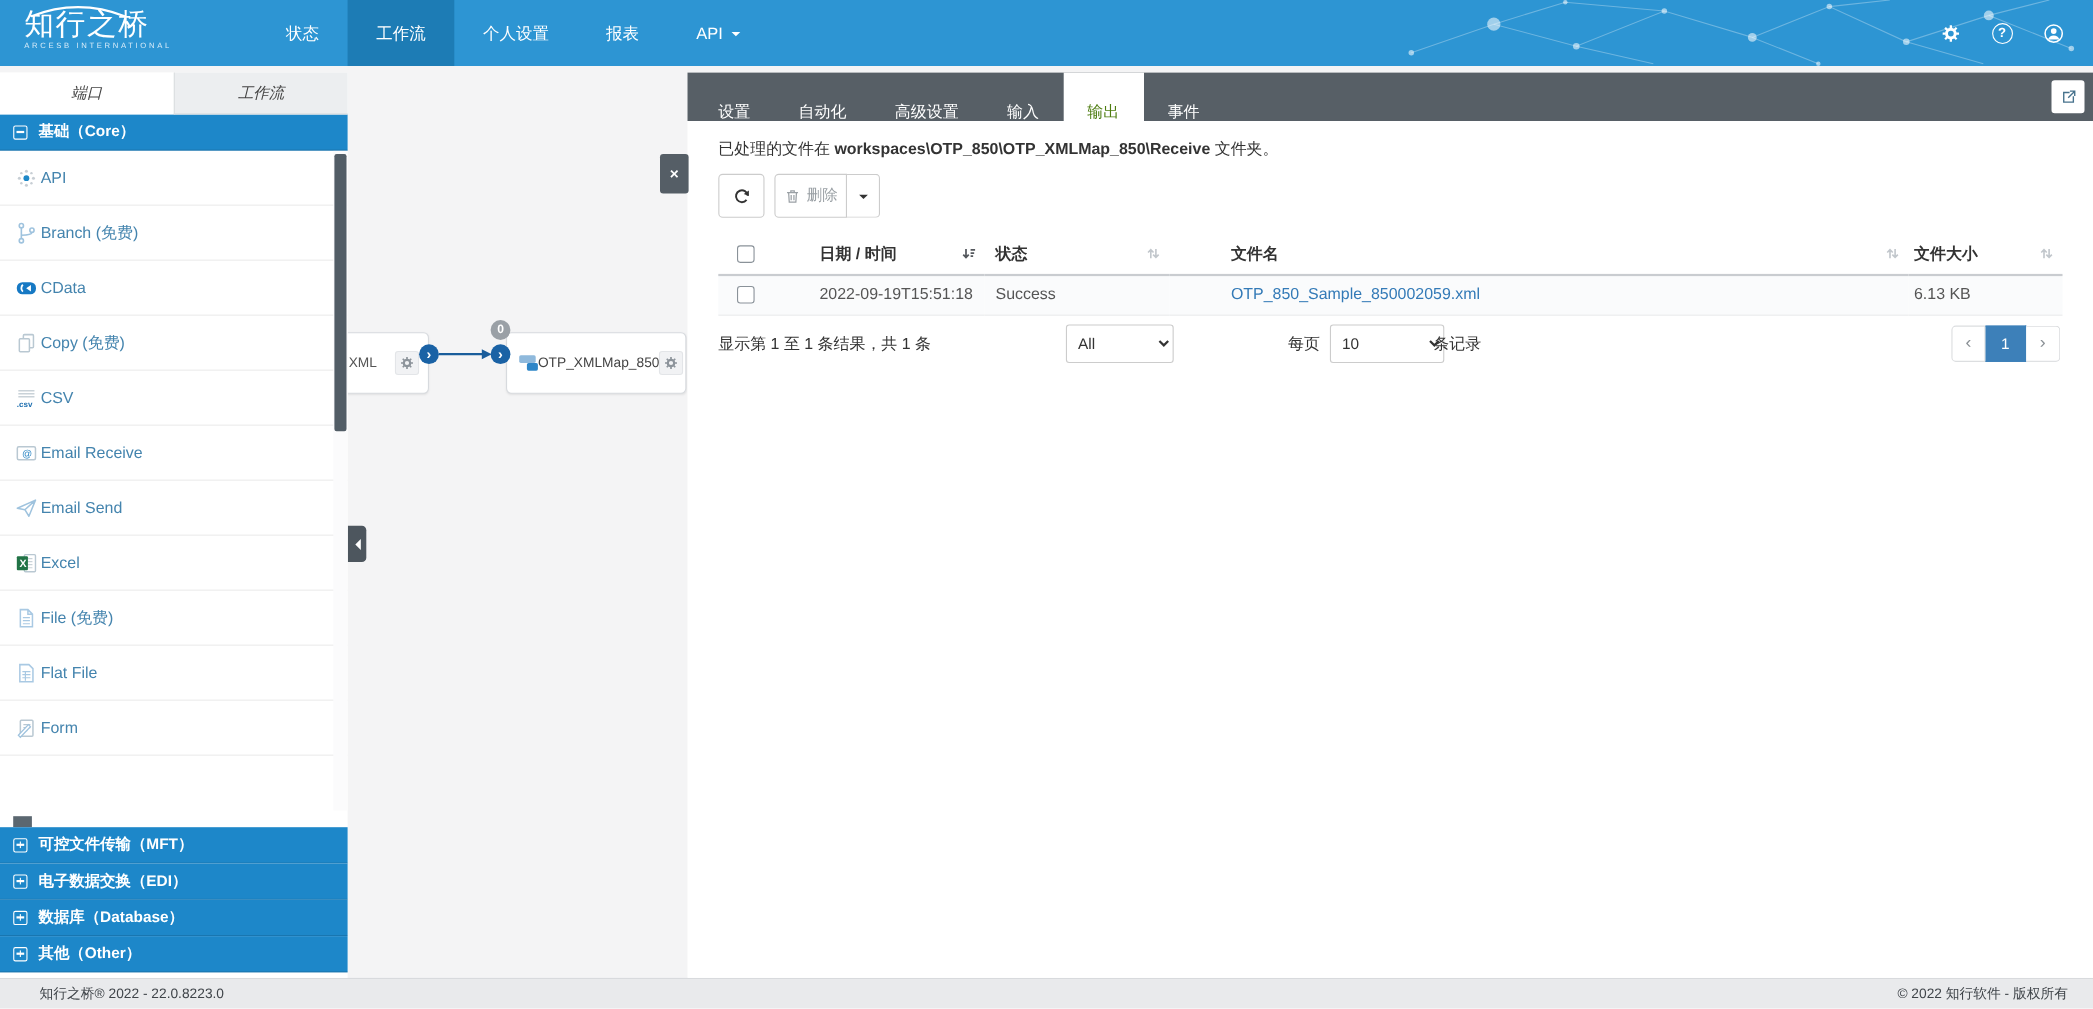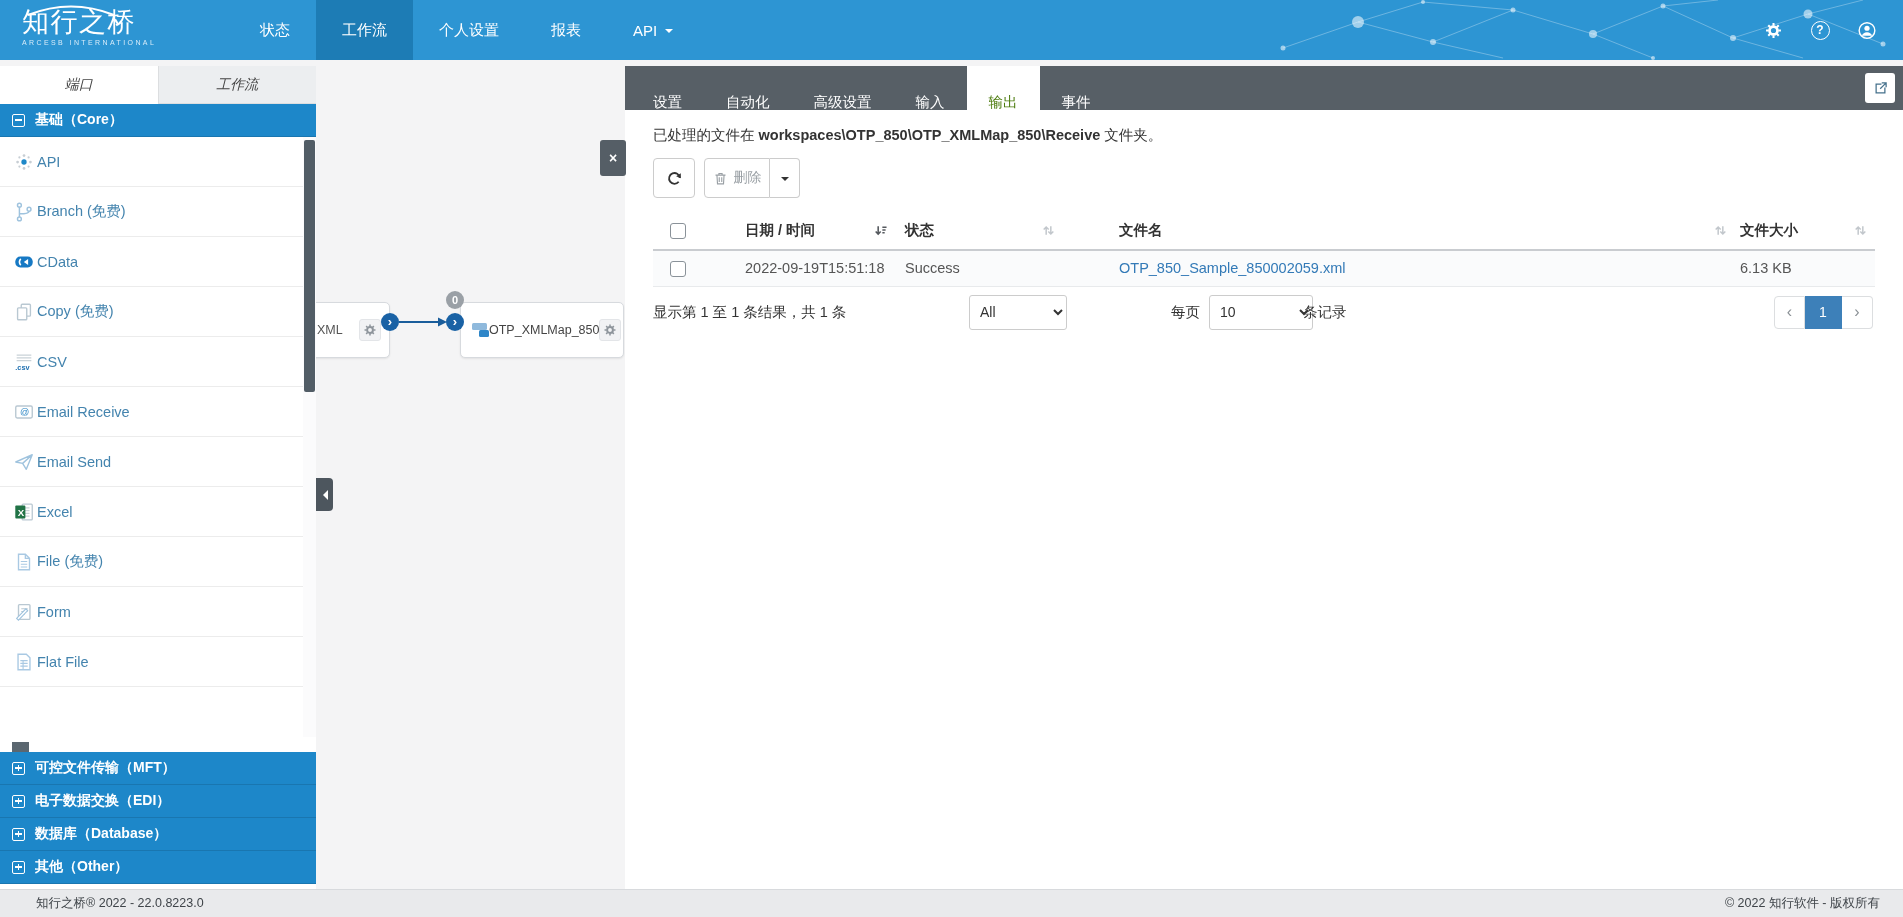--- a/index.html
+++ b/index.html
@@ -379,39 +379,39 @@
                   <path d="M6 3.5h7.5L18 8v12.5H6Z M13.5 3.5V8H18"></path>
                   <path d="M8.5 11.5h7 M8.5 14.5h7 M8.5 17.5h7" stroke-width="1.2"></path>
                 </g>
               </svg>
           </span>
           <span class="lbl">File (免费)</span>
         </div>
         <div class="side-item">
           <span class="ico">
             <svg width="22" height="22" viewBox="0 0 24 24">
+                <g fill="none" stroke="#a9c9e3" stroke-width="1.5">
+                  <path d="M5.5 3.5h9l4 4v13h-13Z"></path>
+                  <path d="M8 10.5h8 M8 13.5h8 M8 16.5h8 M11 10.5v9" stroke-width="1.2"></path>
+                </g>
+              </svg>
+          </span>
+          <span class="lbl">Flat File</span>
+        </div>
+        <div class="side-item">
+          <span class="ico">
+            <svg width="22" height="22" viewBox="0 0 24 24">
                 <g fill="none" stroke="#b9c8d2" stroke-width="1.5">
                   <rect x="6" y="4" width="12.5" height="16" rx="1"></rect>
                   <path d="M9 8.5h7 M9 11.5h7 M9 14.5h4" stroke-width="1.2"></path>
                 </g>
                 <path d="M4 19 14 8.5l2 2L6 21Z" fill="#fff" stroke="#9fc3de" stroke-width="1.2"></path>
               </svg>
           </span>
           <span class="lbl">Form</span>
-        </div>
-        <div class="side-item">
-          <span class="ico">
-            <svg width="22" height="22" viewBox="0 0 24 24">
-                <g fill="none" stroke="#a9c9e3" stroke-width="1.5">
-                  <path d="M5.5 3.5h9l4 4v13h-13Z"></path>
-                  <path d="M8 10.5h8 M8 13.5h8 M8 16.5h8 M11 10.5v9" stroke-width="1.2"></path>
-                </g>
-              </svg>
-          </span>
-          <span class="lbl">Flat File</span>
         </div>
         <div class="side-scroll">
           <div class="side-thumb"></div>
         </div>
       </div>
 
       <div class="frag">
         <div class="frag-ico"></div>
       </div>
 

